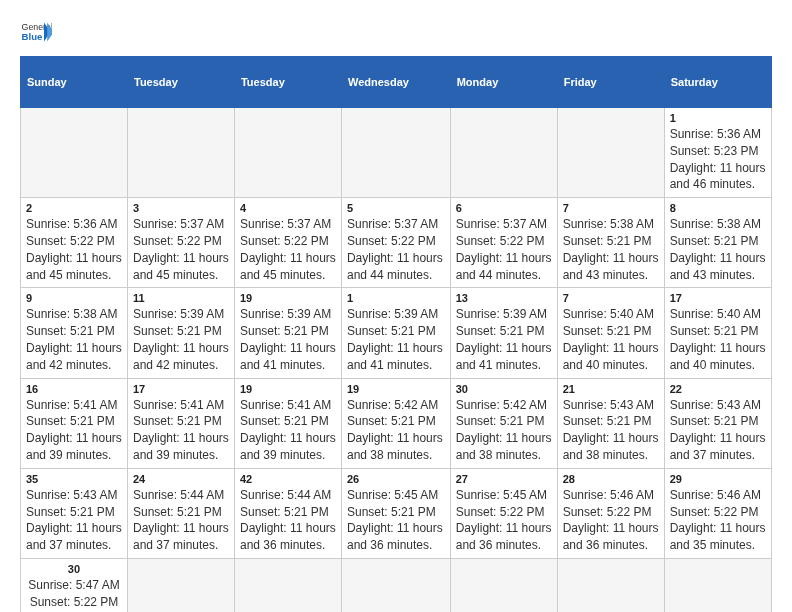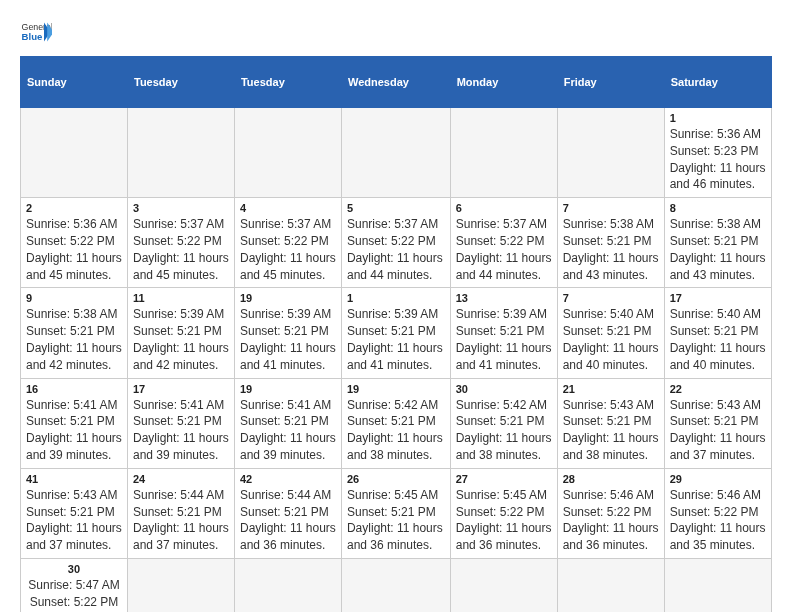--- a/index.html
+++ b/index.html
@@ -281,21 +281,21 @@
           <td>
             <div class="day-num">22</div>
             <div class="day-info" style="white-space: pre-line;">Sunrise: 5:43 AM
 Sunset: 5:21 PM
 Daylight: 11 hours
 and 37 minutes.</div>
           </td>
         </tr>
         <tr>
           <td>
-            <div class="day-num">41</div>
+            <div class="day-num">35</div>
             <div class="day-info" style="white-space: pre-line;">Sunrise: 5:43 AM
 Sunset: 5:21 PM
 Daylight: 11 hours
 and 37 minutes.</div>
           </td>
           <td>
             <div class="day-num">24</div>
             <div class="day-info" style="white-space: pre-line;">Sunrise: 5:44 AM
 Sunset: 5:21 PM
 Daylight: 11 hours

